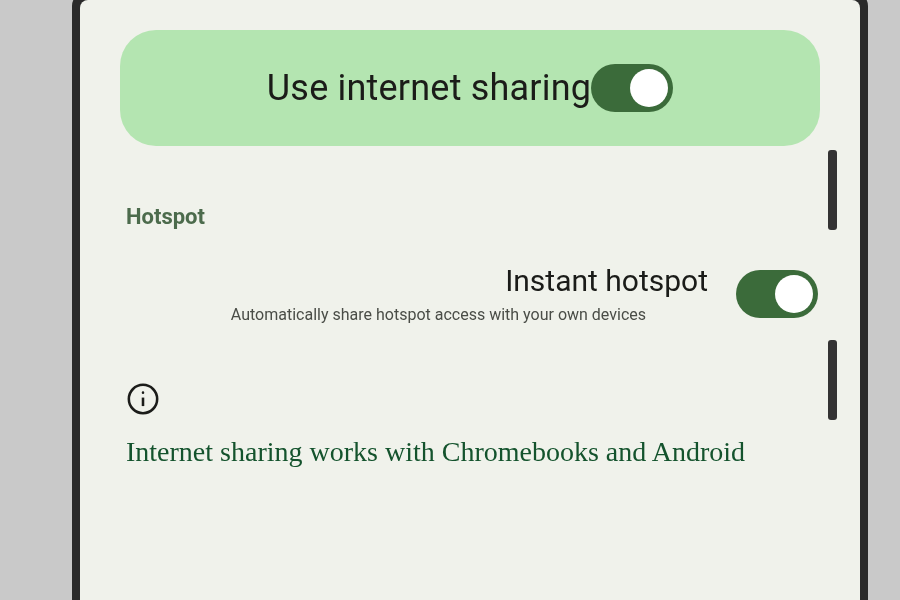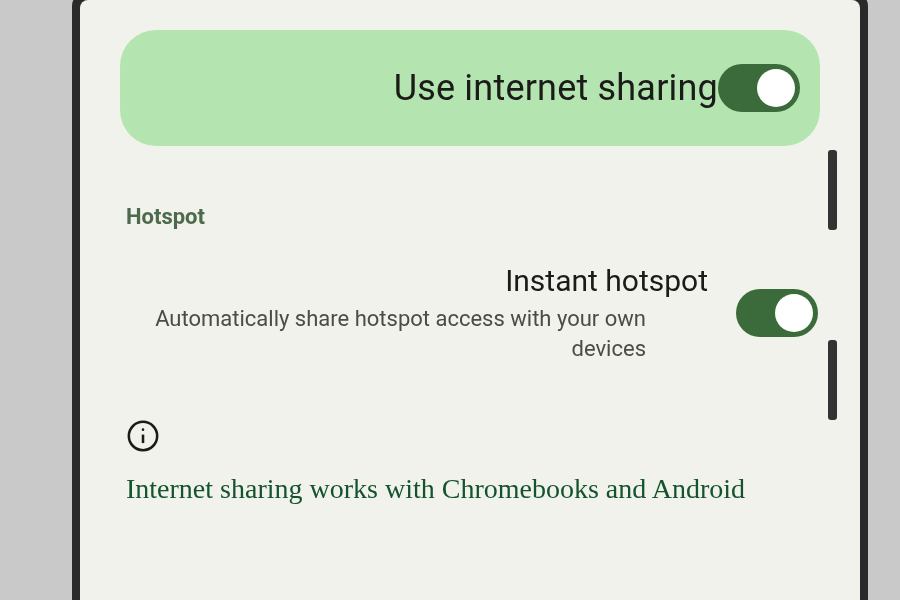--- a/index.html
+++ b/index.html
@@ -32,24 +32,24 @@
       right: 63px;
       width: 9px;
       background: #333;
       border-radius: 3px;
     }
     .side-btn.a { top: 150px; height: 80px; }
     .side-btn.b { top: 340px; height: 80px; }
     .hero-card {
       background: #b4e5b1;
       border-radius: 36px;
-      padding: 34px 20px;
+      padding: 34px 44px;
       display: flex;
       align-items: center;
-      justify-content: flex-end;
+      justify-content: center;
     }
     .hero-title {
       font-size: 36px;
       font-weight: 400;
       color: #1b1c19;
       letter-spacing: 0.2px;
     }
     .toggle {
       width: 82px;
       height: 48px;
@@ -83,21 +83,21 @@
       text-align: right;
     }
     .row-text { flex: 1; padding-right: 28px; }
     .row-title {
       font-size: 30px;
       font-weight: 400;
       color: #1b1c19;
       margin-bottom: 6px;
     }
     .row-sub {
-      font-size: 22px;
+      font-size: 16px;
       line-height: 1.35;
       color: #4a4d47;
       max-width: 520px;
     }
     .info-row {
       margin-top: 56px;
       margin-left: 6px;
     }
     .info-icon-wrap {
       width: 34px;

